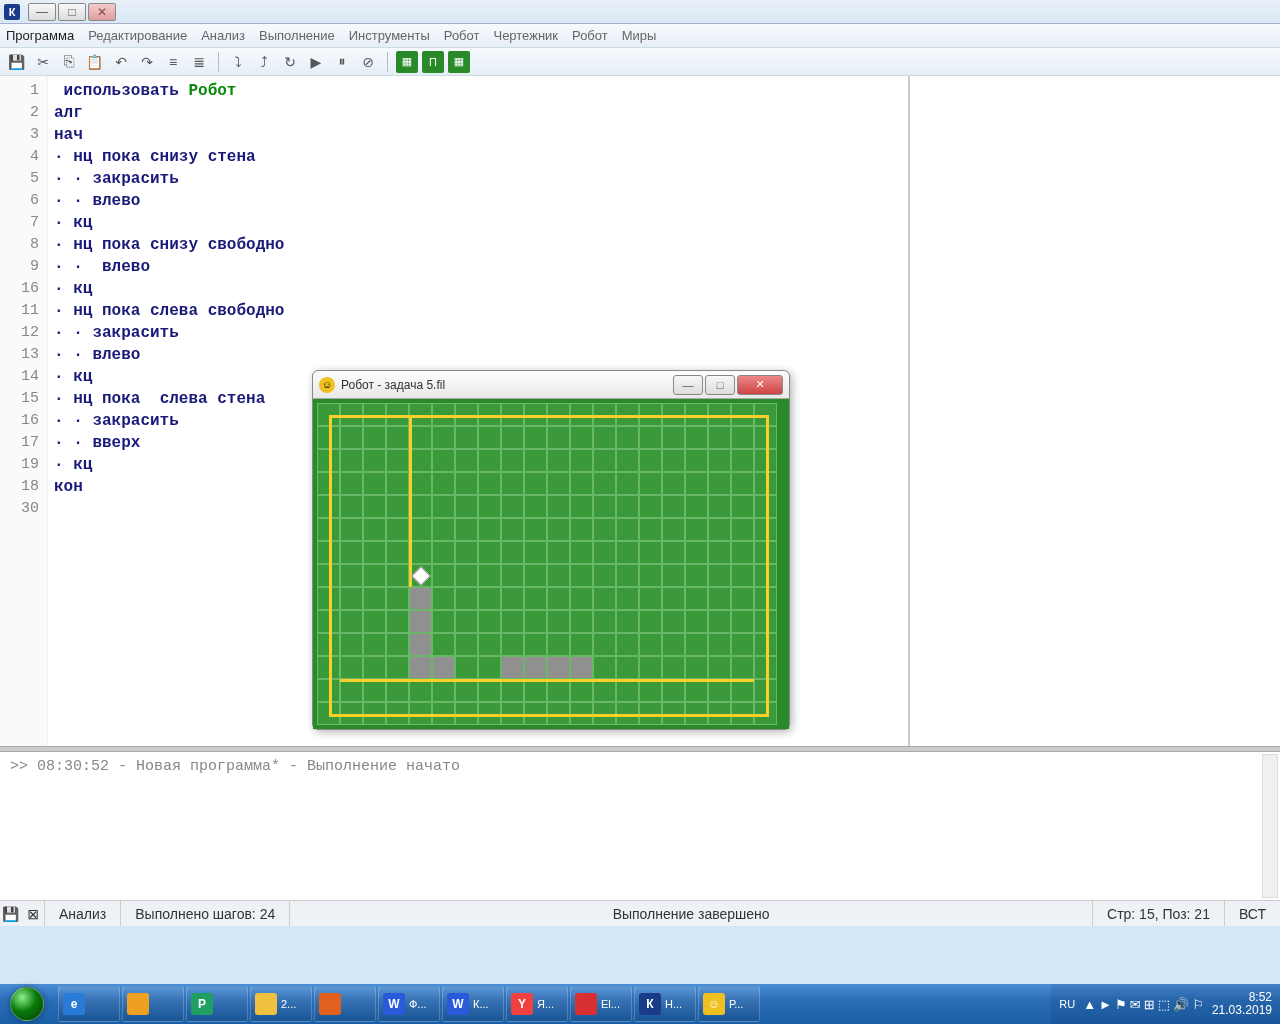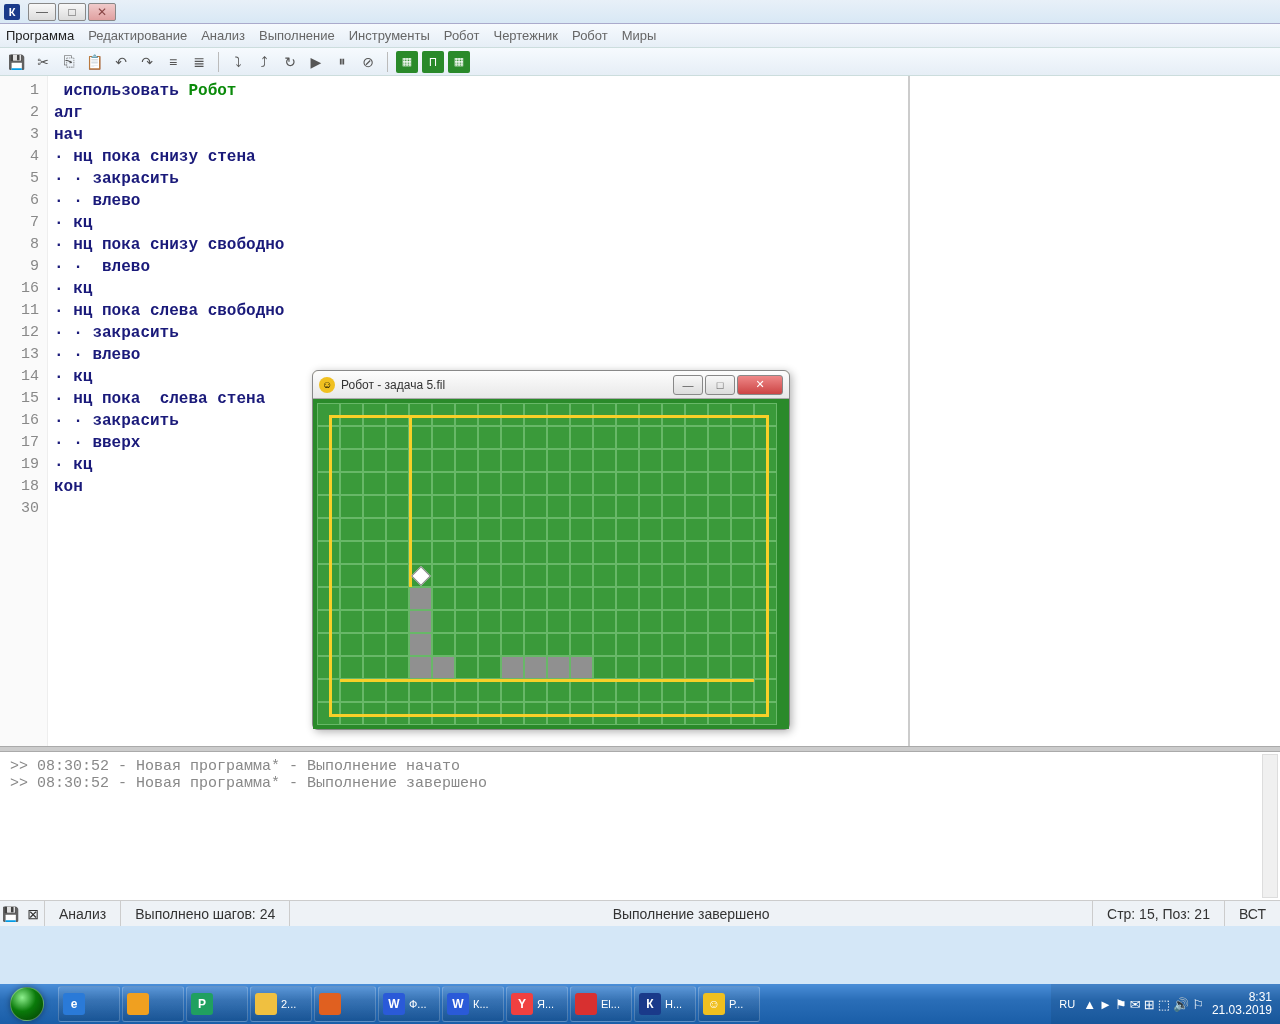--- a/index.html
+++ b/index.html
@@ -439,21 +439,20 @@
         <div class="ywall" style="left: 92px; top: 13.8px; width: 3px; height: 170.2px;"></div>
         <div class="ywall" style="left: 23px; top: 276px; height: 3px; width: 414px;"></div>
         <div class="robot" style="left: 97px; top: 166px;"></div>
       </div>
   </div>
 </div>
 
 <div class="consolesplit"></div>
 <div class="console" id="console">
     <div>&gt;&gt; 08:30:52 - Новая программа* - Выполнение начато</div>
-    <div>&gt;&gt; 08:30:52 - Новая программа* - Выполнение завершено</div>
     <div class="scrollpad"></div>
   </div>
 
 <div class="statusbar">
   <div class="sicon">💾</div>
   <div class="sicon">⊠</div>
   <div class="scell">Анализ</div>
   <div class="scell">Выполнено шагов: 24</div>
   <div class="scell" style="flex:1;justify-content:center">Выполнение завершено</div>
   <div class="scell">Стр: 15, Поз: 21</div>
@@ -507,17 +506,17 @@
       </div>
       <div class="titem">
         <div class="ic" style="background: rgb(240, 192, 32); color: rgb(255, 255, 255);">☺</div>
         <span>Р...</span>
       </div>
     </div>
   <div class="tray">
     <span>RU</span>
     <span id="trayicons"><span class="ic">▲</span> <span class="ic">►</span> <span class="ic">⚑</span> <span class="ic">✉</span> <span class="ic">⊞</span> <span class="ic">⬚</span> <span class="ic">🔊</span> <span class="ic">⚐</span></span>
     <div class="clock">
-      <div>8:31</div>
+      <div>8:52</div>
       <div>21.03.2019</div>
     </div>
   </div>
 </div>
 
 </body></html>

